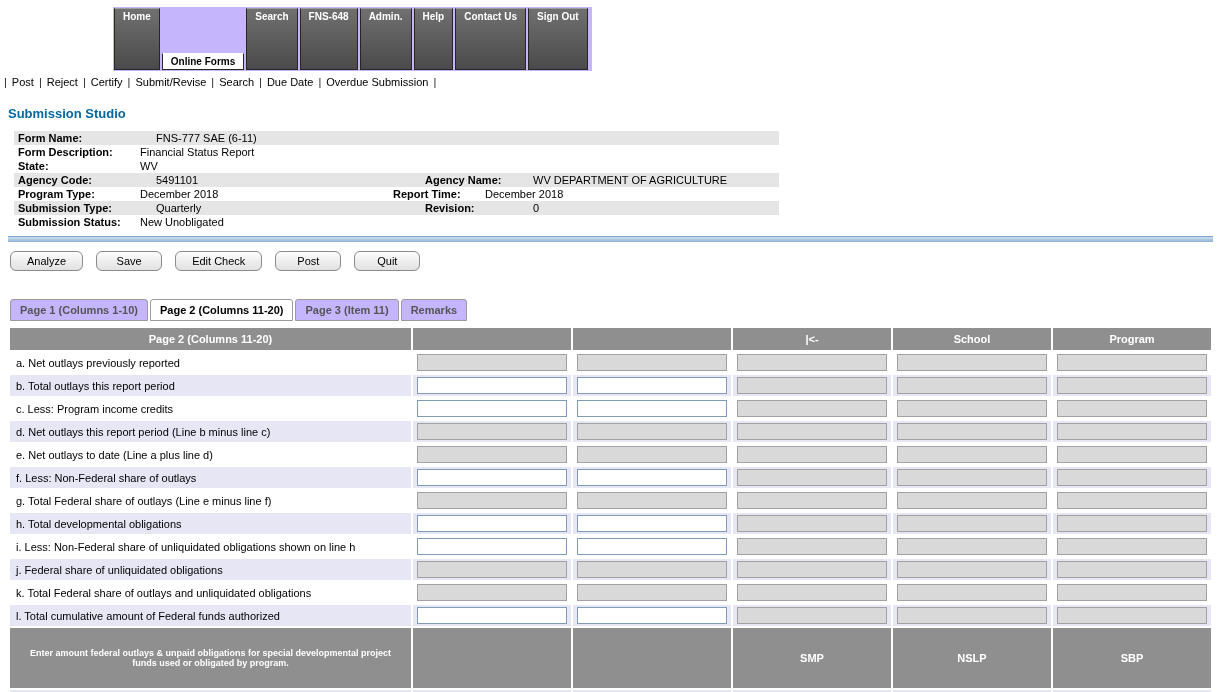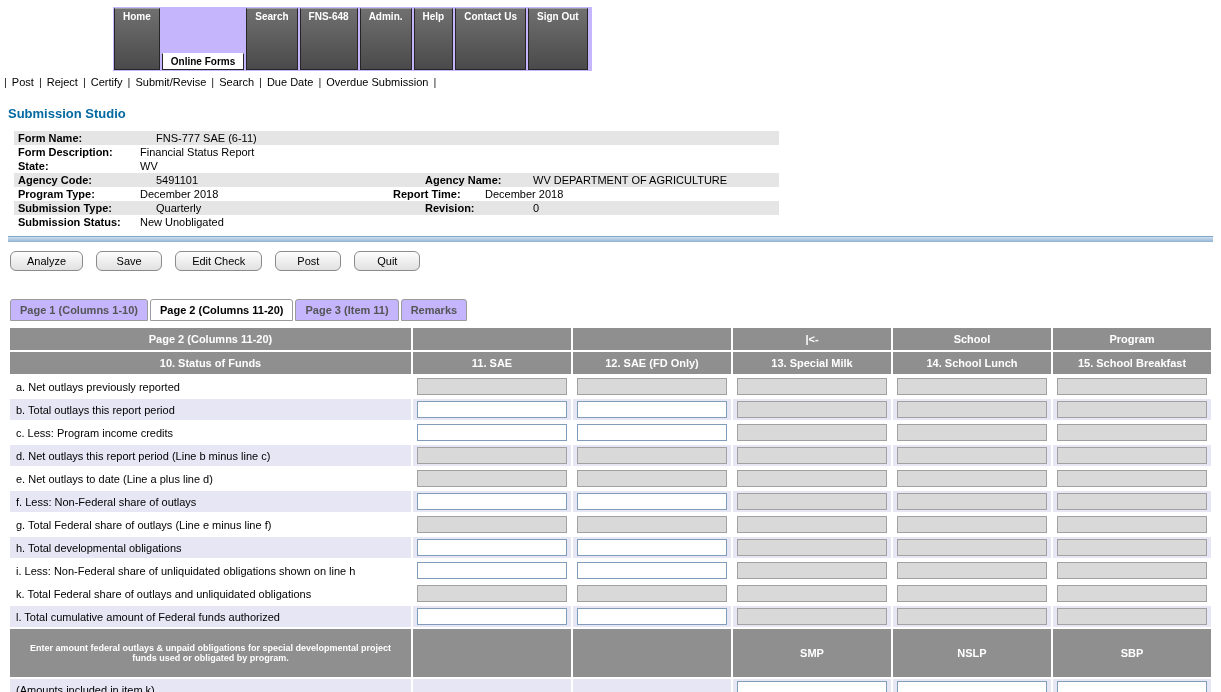--- a/index.html
+++ b/index.html
@@ -68,21 +68,21 @@
   table.grid {
     margin: 5px 0 0 8px; width: 1205px;
     border-collapse: separate; border-spacing: 2px; table-layout: fixed;
   }
   col.c-label { width: 401px; }
   col.c-data  { width: 158px; }
   .hcell {
     background: #8f8f8f; color: #fff; font-weight: bold; font-size: 11px;
     text-align: center; padding: 5px 4px; vertical-align: middle;
   }
-  .shsmall { font-size: 9px; line-height: 10px; padding: 14px 18px; }
+  .shsmall { font-size: 9px; line-height: 10px; padding: 20px 18px; }
   .lcell { background: #fff; font-size: 11px; text-align: left; padding: 4px 6px; vertical-align: middle; }
   .fcell { background: #fff; padding: 2px 4px; vertical-align: middle; }
   tr.alt .lcell, tr.alt .fcell { background: #e6e6f5; }
   .inp {
     width: 100%; height: 17px; border: 1px solid #7f9db9; background: #fff;
     font-family: inherit; font-size: 11px; padding: 0 3px;
   }
   .inp.dis { background: #d9d9d9; border-color: #a1a1a1; }
 </style>
 </head>
@@ -178,28 +178,20 @@
     </colgroup>
     <thead>
       <tr>
         <th class="hcell">Page 2 (Columns 11-20)</th>
         <th class="hcell"></th>
         <th class="hcell"></th>
         <th class="hcell">|&lt;-</th>
         <th class="hcell">School</th>
         <th class="hcell">Program</th>
       </tr>
-      <tr>
-        <th class="hcell">10. Status of Funds</th>
-        <th class="hcell">11. SAE</th>
-        <th class="hcell">12. SAE (FD Only)</th>
-        <th class="hcell">13. Special Milk</th>
-        <th class="hcell">14. School Lunch</th>
-        <th class="hcell">15. School Breakfast</th>
-      </tr>
     </thead>
     <tbody>
       <tr>
         <td class="lcell">a. Net outlays previously reported</td>
         <td class="fcell"><input type="text" disabled="" class="inp dis" style=""></td>
         <td class="fcell"><input type="text" disabled="" class="inp dis" style=""></td>
         <td class="fcell"><input type="text" disabled="" class="inp dis" style=""></td>
         <td class="fcell"><input type="text" disabled="" class="inp dis" style=""></td>
         <td class="fcell"><input type="text" disabled="" class="inp dis" style=""></td>
       </tr>
@@ -256,20 +248,28 @@
         <td class="fcell"><input type="text" class="inp" style=""></td>
         <td class="fcell"><input type="text" class="inp" style=""></td>
         <td class="fcell"><input type="text" disabled="" class="inp dis" style=""></td>
         <td class="fcell"><input type="text" disabled="" class="inp dis" style=""></td>
         <td class="fcell"><input type="text" disabled="" class="inp dis" style=""></td>
       </tr>
       <tr>
         <td class="lcell">i. Less: Non-Federal share of unliquidated obligations shown on line h</td>
         <td class="fcell"><input type="text" class="inp" style=""></td>
         <td class="fcell"><input type="text" class="inp" style=""></td>
+        <td class="fcell"><input type="text" disabled="" class="inp dis" style=""></td>
+        <td class="fcell"><input type="text" disabled="" class="inp dis" style=""></td>
+        <td class="fcell"><input type="text" disabled="" class="inp dis" style=""></td>
+      </tr>
+      <tr class="alt">
+        <td class="lcell">j. Federal share of unliquidated obligations</td>
+        <td class="fcell"><input type="text" disabled="" class="inp dis" style=""></td>
+        <td class="fcell"><input type="text" disabled="" class="inp dis" style=""></td>
         <td class="fcell"><input type="text" disabled="" class="inp dis" style=""></td>
         <td class="fcell"><input type="text" disabled="" class="inp dis" style=""></td>
         <td class="fcell"><input type="text" disabled="" class="inp dis" style=""></td>
       </tr>
       <tr>
         <td class="lcell">k. Total Federal share of outlays and unliquidated obligations</td>
         <td class="fcell"><input type="text" disabled="" class="inp dis" style=""></td>
         <td class="fcell"><input type="text" disabled="" class="inp dis" style=""></td>
         <td class="fcell"><input type="text" disabled="" class="inp dis" style=""></td>
         <td class="fcell"><input type="text" disabled="" class="inp dis" style=""></td>

